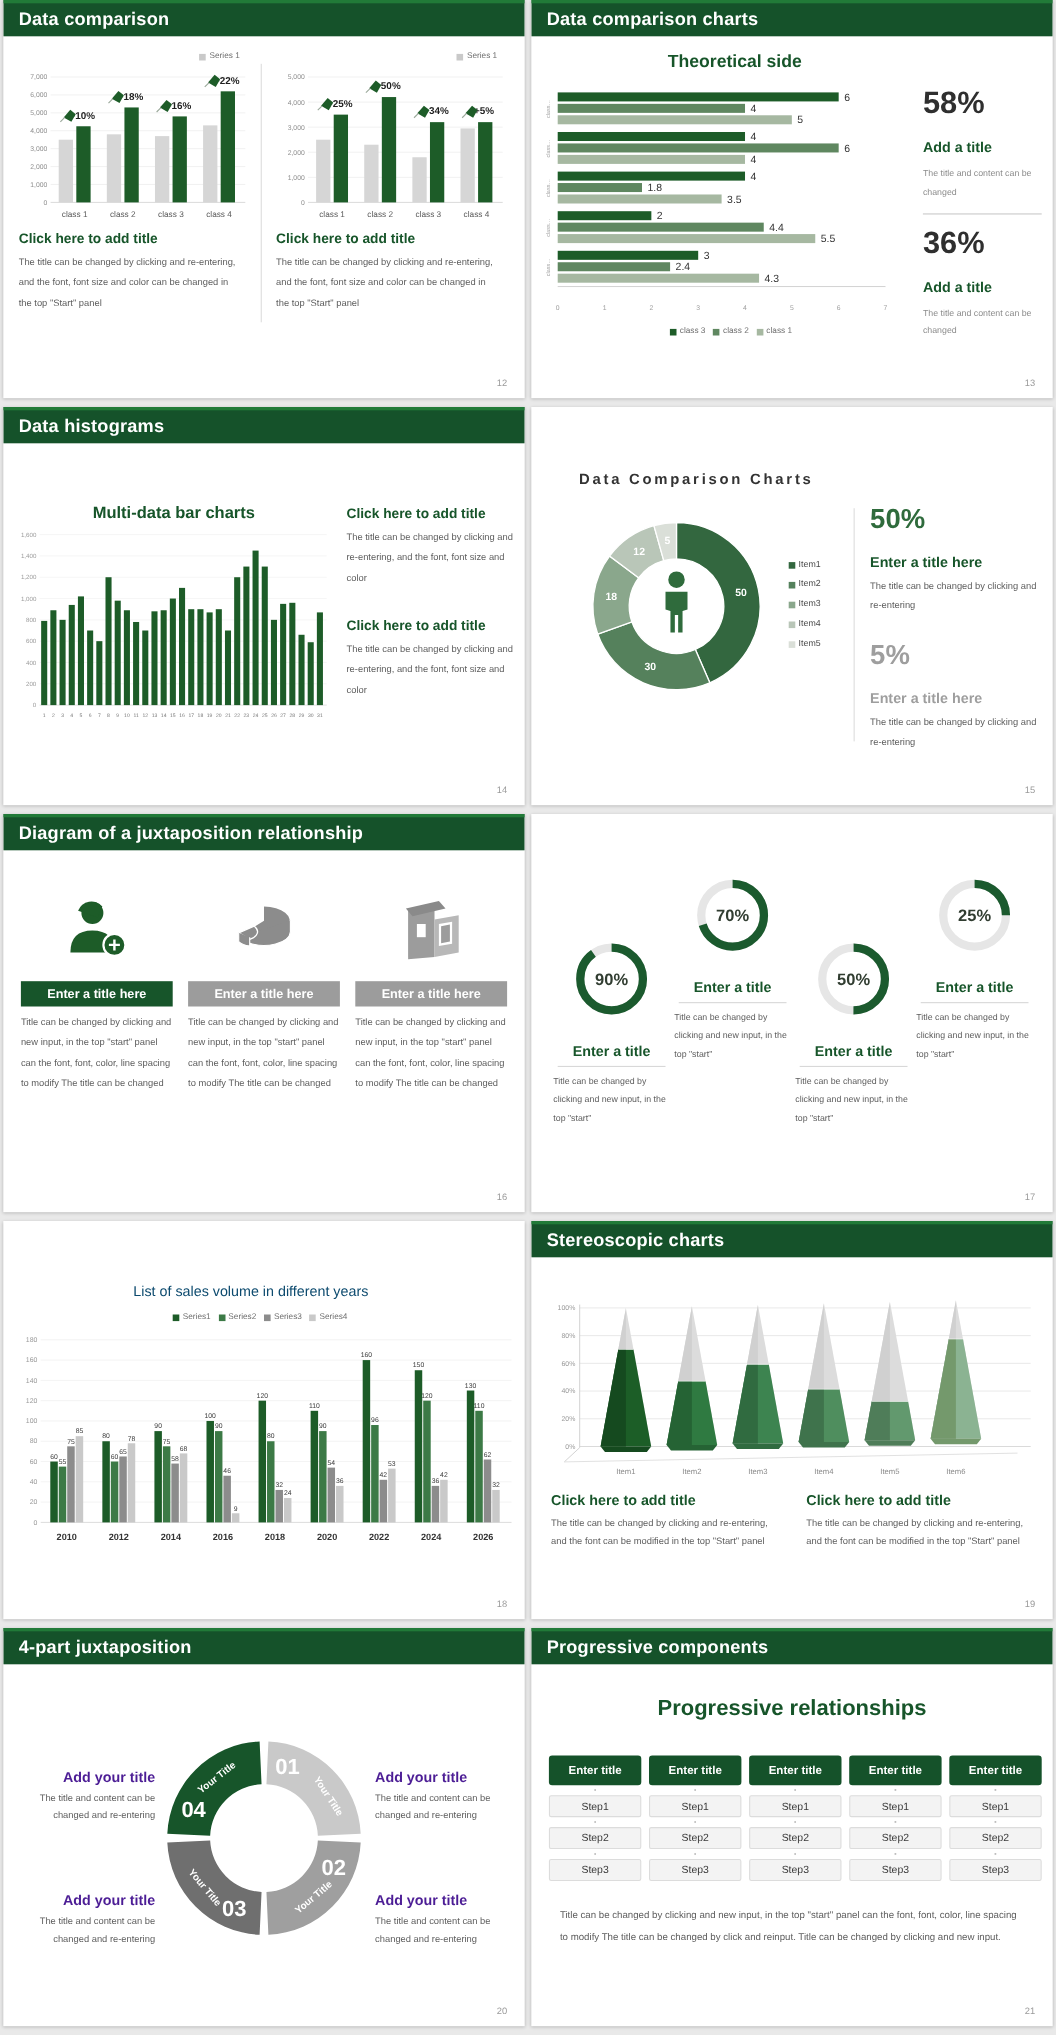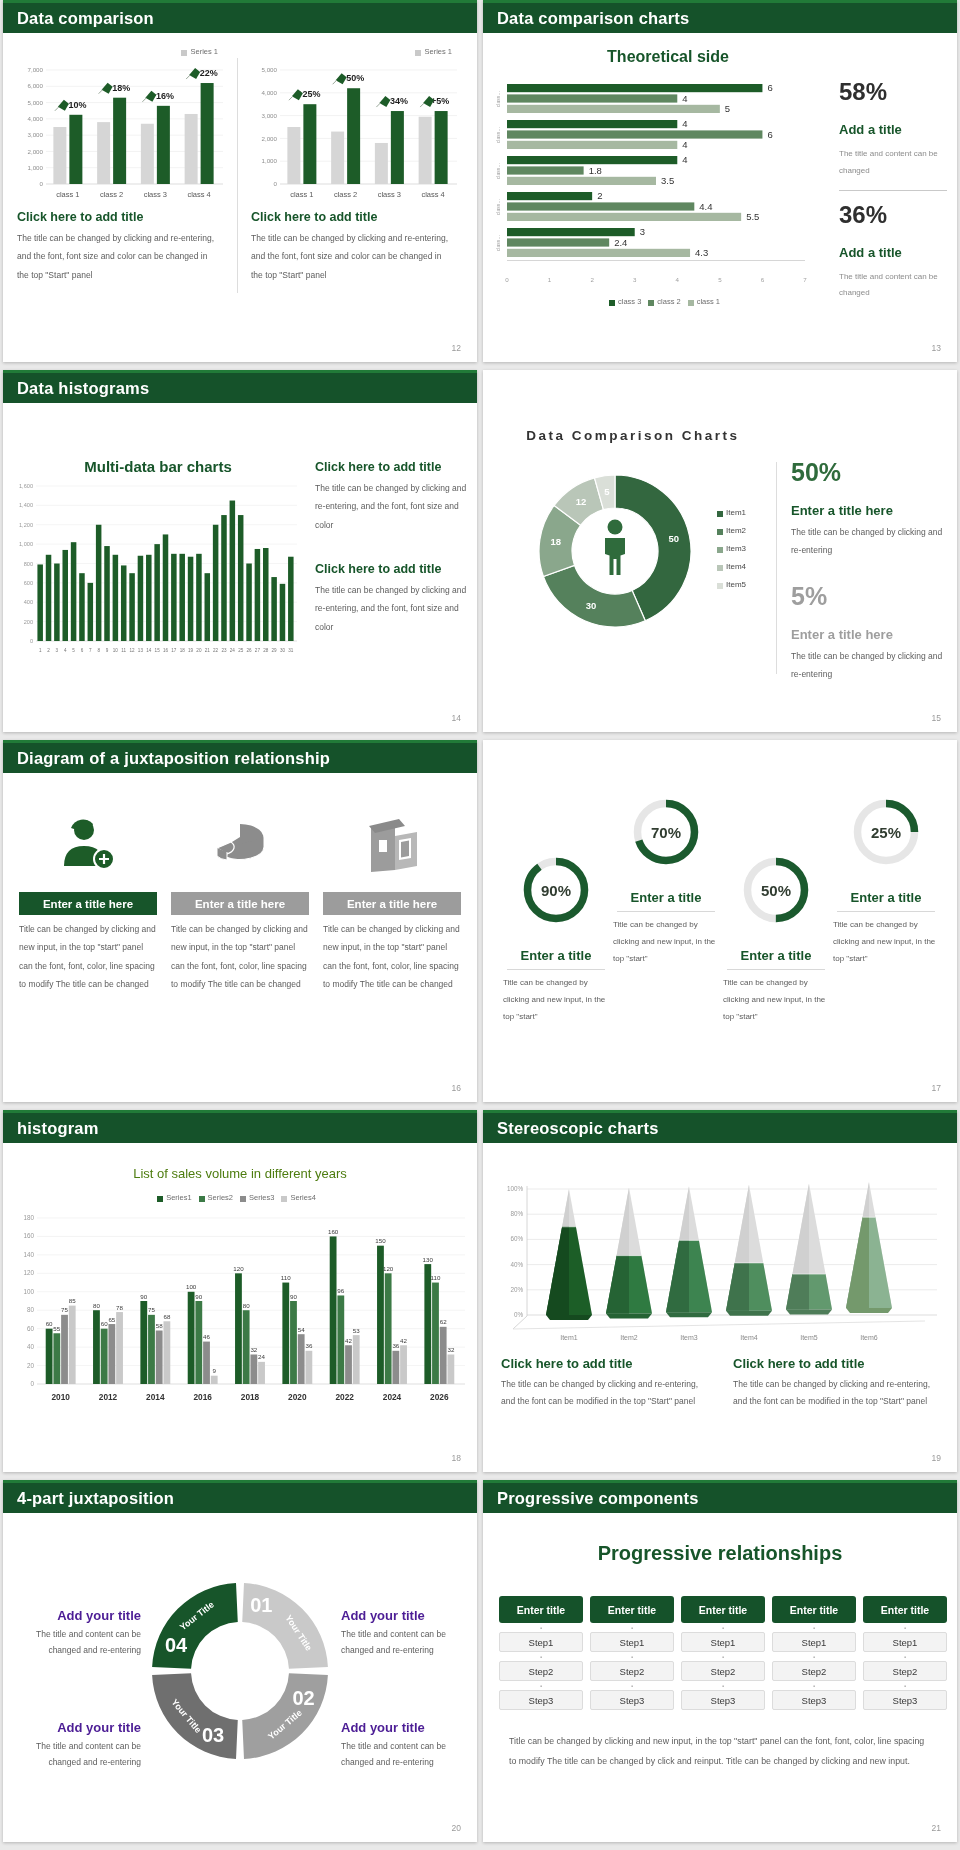--- a/index.html
+++ b/index.html
@@ -17,21 +17,21 @@
   .fs13{font-size:13px;}
   .body-txt{color:#5d5d5d;font-size:8.5px;line-height:2.15;margin-top:5px;}
   .body-lt{color:#8c8c8c;font-size:8px;line-height:2.1;margin-top:9px;}
   .vline{position:absolute;width:1px;background:#ddd;}
   .hline{height:1px;background:#c9c9c9;border:0;margin:10px 0;}
   .legend-row{text-align:center;}
   .legend-right{text-align:right;}
   .lg-item{font-size:7.5px;color:#6e6e6e;margin:0 7px 0 0;display:inline-flex;align-items:flex-end;}
   .lg-sq{width:6px;height:6px;margin-right:3px;display:inline-block;flex:0 0 auto;}
   .lg-col .lg-item{display:flex;margin:0 0 9px 0;font-size:8px;color:#4a4a4a;}
-  .stat-val{font-size:24px;font-weight:bold;color:#2f2f2f;}
+  .stat-val{font-size:28px;font-weight:bold;color:#2f2f2f;}
   .stat-val.green{color:#2f6b3c;font-size:25px;}
   .stat-val.gray{color:#9e9e9e;font-size:25px;}
   .stat-title{font-size:13px;font-weight:bold;color:#17552a;margin-top:16px;}
   .stat-title.gray{color:#9e9e9e;}
   .ctitle{font-weight:bold;text-align:center;}
   .titlebar{height:23px;display:flex;align-items:center;justify-content:center;color:#fff;
     font-weight:bold;font-size:11.5px;}
   .bar-green{background:#17552a;}
   .bar-gray{background:#9c9c9c;}
   .p17-title{font-size:13px;font-weight:bold;color:#17552a;text-align:center;}
@@ -445,24 +445,21 @@
       <div class="p17-title" style="margin-top:18px">Enter a title</div>
       <div class="p17-div"></div>
       <div class="p17-body">Title can be changed by clicking and new input, in the top "start"</div>
     </div>
     <div class="pagenum">17</div>
   </div>
     </div>
 
   <div class="cell">
       <div class="slide">
-    <div class="shead">
-      <span>histogram</span>
-        </div>
-    <div class="abs ctitle" style="left:87px;top:56px;width:300px;font-size:13px;color:#4d7c0f;font-weight:normal">List of sales volume in different years</div>
+    <div class="abs ctitle" style="left:75px;top:56px;width:300px;font-size:13px;color:#0c4a6e;font-weight:normal">List of sales volume in different years</div>
     <div class="abs legend-row" id="legend-s18" style="left:87px;top:78px;width:300px"><span class="lg-item"><span class="lg-sq" style="background: rgb(29, 92, 40);"></span>Series1</span><span class="lg-item"><span class="lg-sq" style="background: rgb(60, 122, 70);"></span>Series2</span><span class="lg-item"><span class="lg-sq" style="background: rgb(140, 140, 140);"></span>Series3</span><span class="lg-item"><span class="lg-sq" style="background: rgb(201, 201, 201);"></span>Series4</span></div>
     <svg class="abs" id="chart-s18" style="left:8px;top:94px" width="458" height="204">
           <line x1="26" y1="180" x2="454" y2="180" stroke="#c9c9c9" stroke-width="0.6"></line>
           <text x="23" y="182" font-size="6.3" fill="#9a9a9a" text-anchor="end" font-family="Liberation Sans, sans-serif">0</text>
           <line x1="26" y1="161.55555555555554" x2="454" y2="161.55555555555554" stroke="#ececec" stroke-width="0.6"></line>
           <text x="23" y="163.55555555555554" font-size="6.3" fill="#9a9a9a" text-anchor="end" font-family="Liberation Sans, sans-serif">20</text>
           <line x1="26" y1="143.11111111111111" x2="454" y2="143.11111111111111" stroke="#ececec" stroke-width="0.6"></line>
           <text x="23" y="145.11111111111111" font-size="6.3" fill="#9a9a9a" text-anchor="end" font-family="Liberation Sans, sans-serif">40</text>
           <line x1="26" y1="124.66666666666667" x2="454" y2="124.66666666666667" stroke="#ececec" stroke-width="0.6"></line>
           <text x="23" y="126.66666666666667" font-size="6.3" fill="#9a9a9a" text-anchor="end" font-family="Liberation Sans, sans-serif">60</text>

